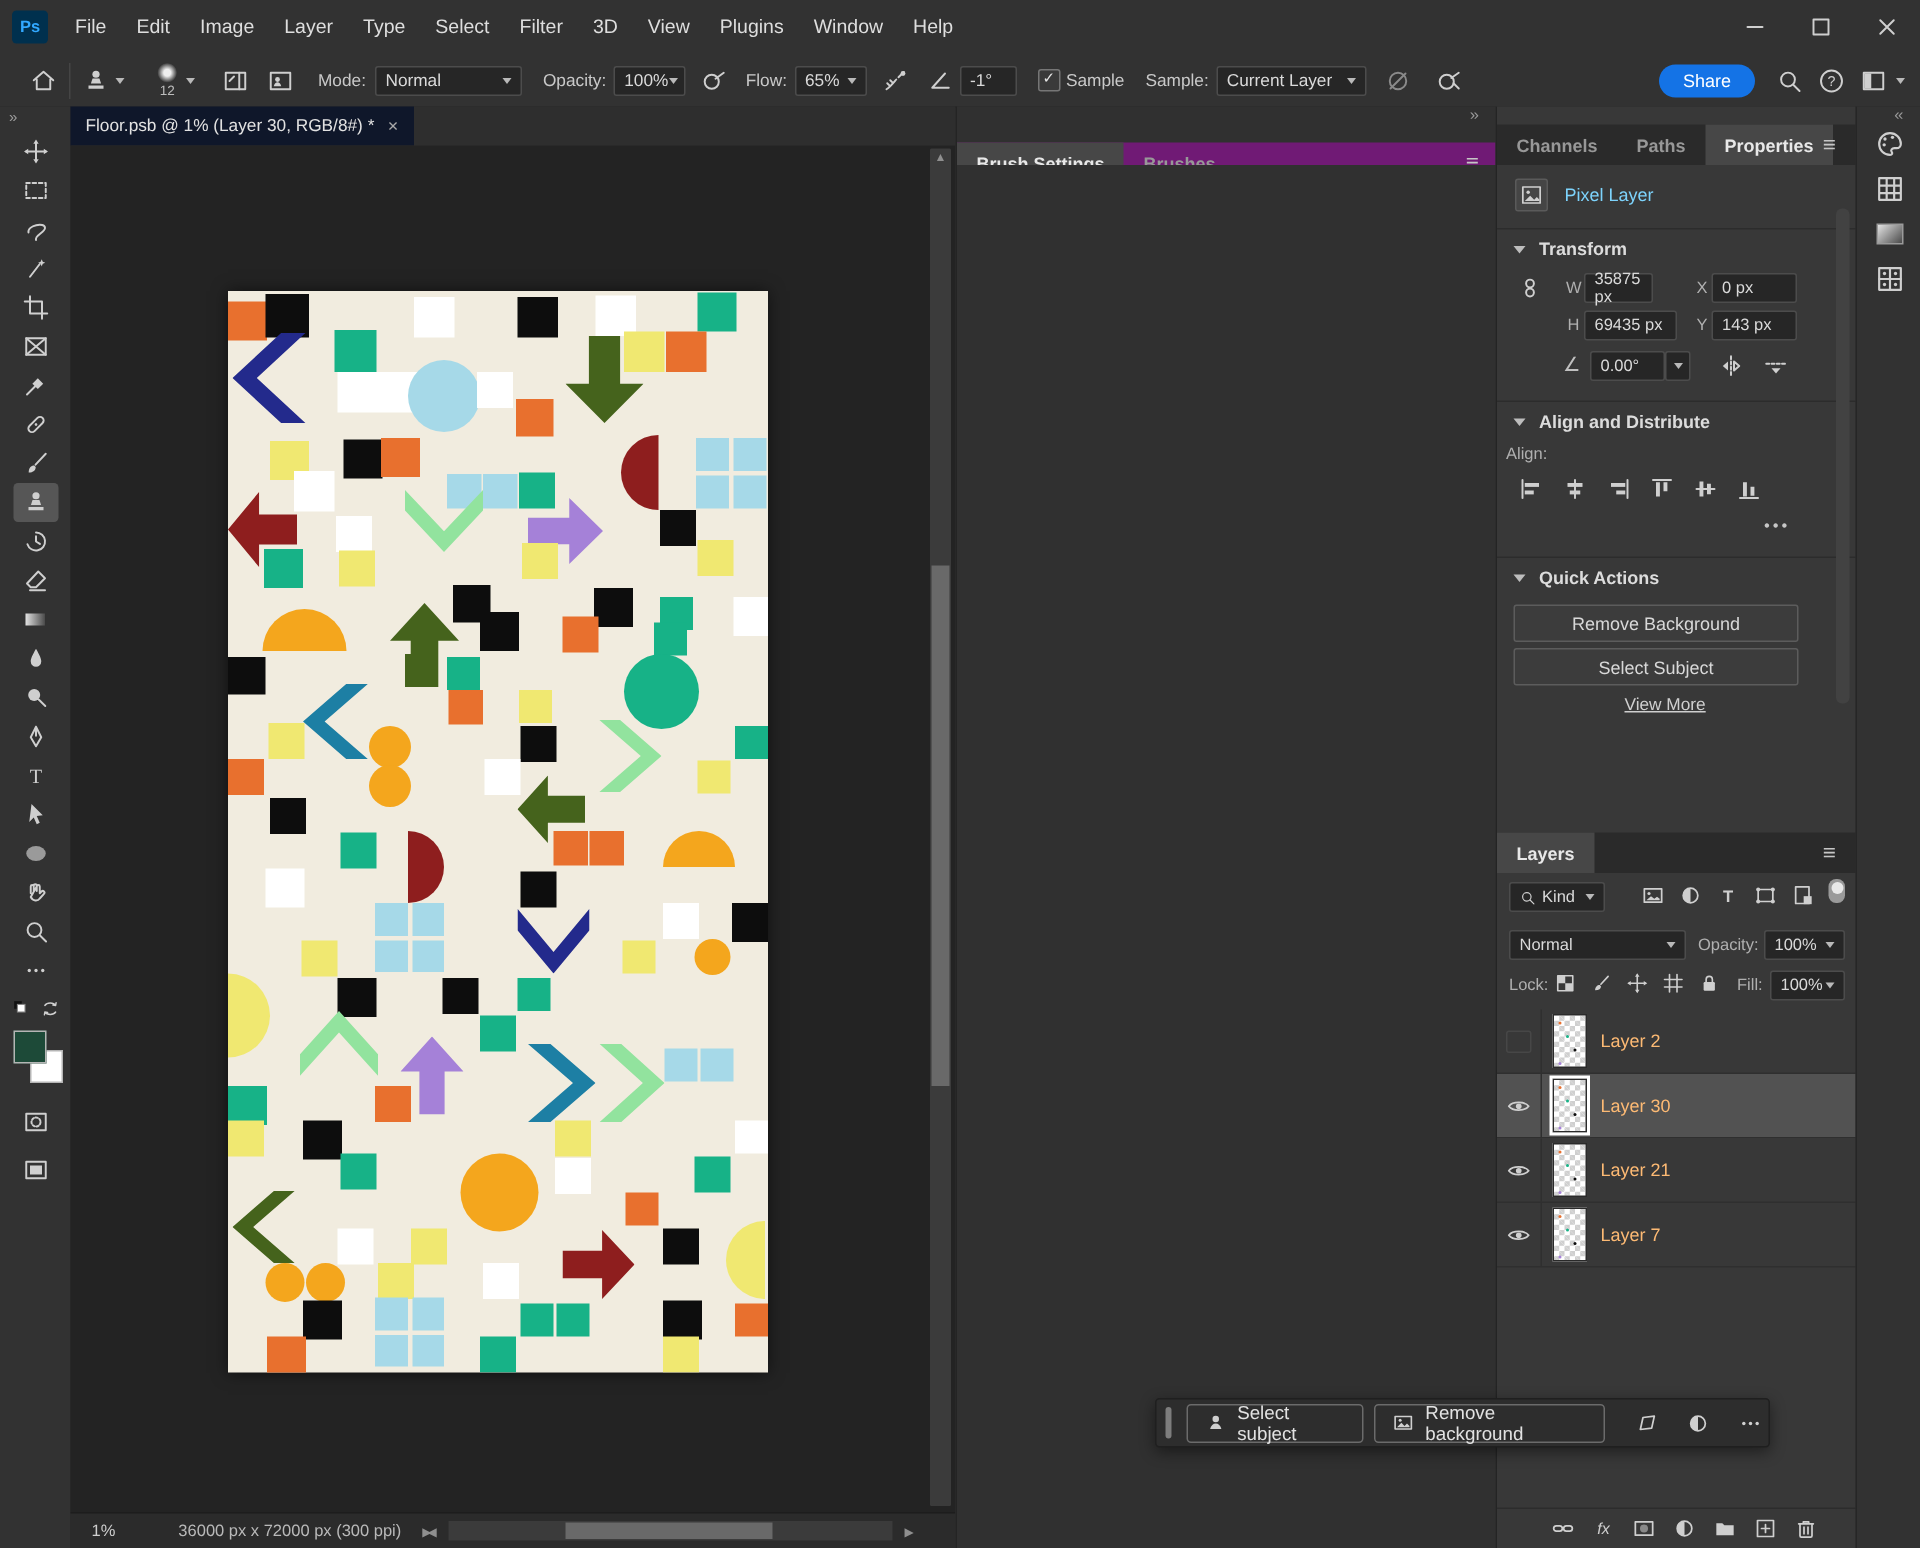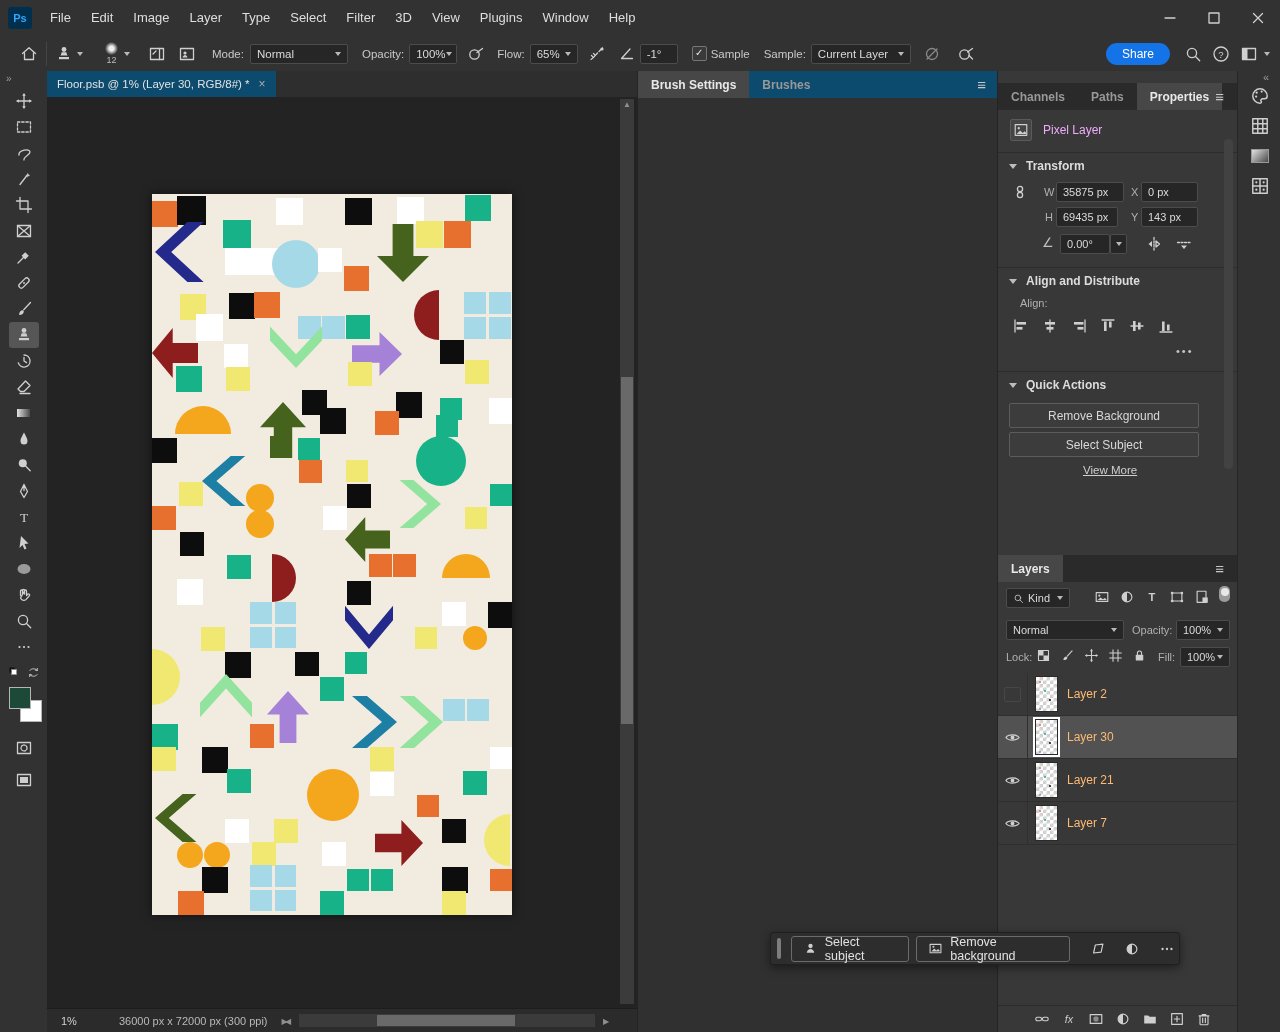--- a/index.html
+++ b/index.html
@@ -36,38 +36,38 @@
   .tool{width:30px;height:26px;margin:0 auto;display:flex;align-items:center;justify-content:center;border-radius:3px}
   .tool.active{background:#565656}
   .dblchev{color:#9a9a9a;font-size:10px;padding:2px 0 4px 6px}
   #fgbg{position:relative;width:34px;height:40px;margin:6px auto 0}
   #fgswatch{position:absolute;left:2px;top:2px;width:20px;height:20px;border:1px solid #b5b5b5;z-index:2}
   #bgswatch{position:absolute;left:13px;top:15px;width:20px;height:20px;border:1px solid #b5b5b5;background:#fff}
 
   
   #docarea{position:absolute;left:47px;top:71px;width:590px;height:961px}
   #tabstrip{position:absolute;left:0;top:0;width:590px;height:26px;background:#2e2e2e}
-  #doctab{position:absolute;left:0;top:0;height:26px;background:#0c4a6e;display:flex;align-items:center;
+  #doctab{position:absolute;left:0;top:0;height:26px;background:#0f172a;display:flex;align-items:center;
     padding:0 10px;color:#e2e2e2;font-size:11.5px;gap:9px}
   #viewport{position:absolute;left:0;top:26px;width:590px;height:911px;background:#232323;overflow:hidden}
   #artboard{position:absolute;left:105px;top:97px;width:360px;height:721px;overflow:hidden;box-shadow:0 0 10px rgba(0,0,0,.55)}
   .shape{position:absolute}
   .grid2{display:grid;grid-template-columns:1fr 1fr;grid-template-rows:1fr 1fr;gap:3px}
   #vscroll{position:absolute;right:3px;top:2px;width:14px;height:905px;background:#3b3b3b;border-radius:1px}
   #vthumb{position:absolute;left:1px;top:278px;width:12px;height:347px;background:#696969}
   #statusbar{position:absolute;left:0;top:937px;width:590px;height:24px;background:#2b2b2b;border-top:1px solid #1d1d1d;
     color:#c2c2c2;font-size:11px;display:flex;align-items:center}
   #hscroll{position:absolute;left:252px;top:5px;width:296px;height:13px;background:#3b3b3b}
   #hthumb{position:absolute;left:78px;top:1px;width:138px;height:11px;background:#696969}
   .scrarrow{color:#8f8f8f;font-size:8px}
 
   
   #midpanel{position:absolute;left:637px;top:71px;width:360px;height:961px;background:#303030;border-left:1px solid #242424}
   .collapser{position:absolute;color:#9a9a9a;font-size:11px}
-  #brushtabs{position:absolute;left:0;top:0;width:360px;height:27px;background:#0c4a6e;display:flex}
+  #brushtabs{position:absolute;left:0;top:24px;width:360px;height:27px;background:#701a75;display:flex}
   .ptab{height:27px;display:flex;align-items:center;padding:0 13px;font-size:12px;color:#989898;font-weight:bold}
   .ptab.active{background:#474747;color:#e8e8e8}
   .hamb{color:#c6c6c6;font-size:15px;position:absolute}
   #brushcontent{position:absolute;left:0;top:39px;width:360px;height:922px;background:#303030}
 
   
   #rightpanel{position:absolute;left:997px;top:71px;width:240px;height:961px;background:#383838;border-left:1px solid #242424}
   #proptabs{position:absolute;left:0;top:12px;width:240px;height:27px;background:#2a2a2a;display:flex}
   .seclabel{font-size:12px;font-weight:bold;color:#dcdcdc}
   .lbl{font-size:11px;color:#b0b0b0}
@@ -664,36 +664,36 @@
   </div>
 
   <div class="abs" style="left:12px;top:48px;display:flex;align-items:center;gap:11px">
     <span style="background:#454545;border:1px solid #5a5a5a;border-radius:2px;padding:2px">
         <svg width="16" height="16" viewBox="0 0 18 18">
           <rect class="s" x="2.5" y="3" width="13" height="12"></rect>
           <circle class="f" cx="6.5" cy="7" r="1.3"></circle>
           <path class="f" d="M4 13.5l4-4 3 3 2-2 2 2v1z"></path>
         </svg>
       </span>
-    <span style="font-size:12px;color:#f0abfc">Pixel Layer</span>
+    <span style="font-size:12px;color:#7dd3fc">Pixel Layer</span>
   </div>
   <div class="divider" style="top:81px"></div>
 
   <div class="abs" style="left:11px;top:88px;display:flex;align-items:center;gap:9px">
     <span class="disc"></span>
     <span class="seclabel">Transform</span>
   </div>
   <div class="abs" style="left:13px;top:112px">
       <svg width="18" height="18" viewBox="0 0 18 18">
         <circle class="s" cx="9" cy="6" r="2.6"></circle>
         <circle class="s" cx="9" cy="12" r="2.6"></circle>
       </svg>
     </div>
   <span class="abs lbl" style="left:46px;top:115px">W</span>
-  <div class="abs pfld" style="left:58px;top:111px;width:68px">
+  <div class="abs pfld" style="left:58px;top:111px;width:46px">
       <span>35875 px</span>
     </div>
   <span class="abs lbl" style="left:133px;top:115px">X</span>
   <div class="abs pfld" style="left:143px;top:111px;width:57px">
       <span>0 px</span>
     </div>
   <span class="abs lbl" style="left:47px;top:140px">H</span>
   <div class="abs pfld" style="left:58px;top:136px;width:62px">
       <span>69435 px</span>
     </div>
@@ -720,21 +720,21 @@
         <path class="s" d="M2.5 7.5h13" stroke-dasharray="2 1.5"></path>
         <path class="f" d="M6 10.5h6L9 14z"></path>
       </svg>
     </div>
   <div class="divider" style="top:196px"></div>
 
   <div class="abs" style="left:11px;top:203px;display:flex;align-items:center;gap:9px">
     <span class="disc"></span>
     <span class="seclabel">Align and Distribute</span>
   </div>
-  <span class="abs lbl" style="left:22px;top:226px">Align:</span>
+  <span class="abs lbl" style="left:6px;top:226px">Align:</span>
   <div class="abs" id="alignicons" style="left:14px;top:246px;display:flex;gap:11px">
       <span>
         <svg width="18" height="18" viewBox="0 0 18 18">
           <path class="s" d="M3 3v12"></path>
           <rect class="f" x="4.5" y="5" width="9.5" height="2.6"></rect>
           <rect class="f" x="4.5" y="10" width="6" height="2.6"></rect>
         </svg>
       </span>
       <span>
         <svg width="18" height="18" viewBox="0 0 18 18">

